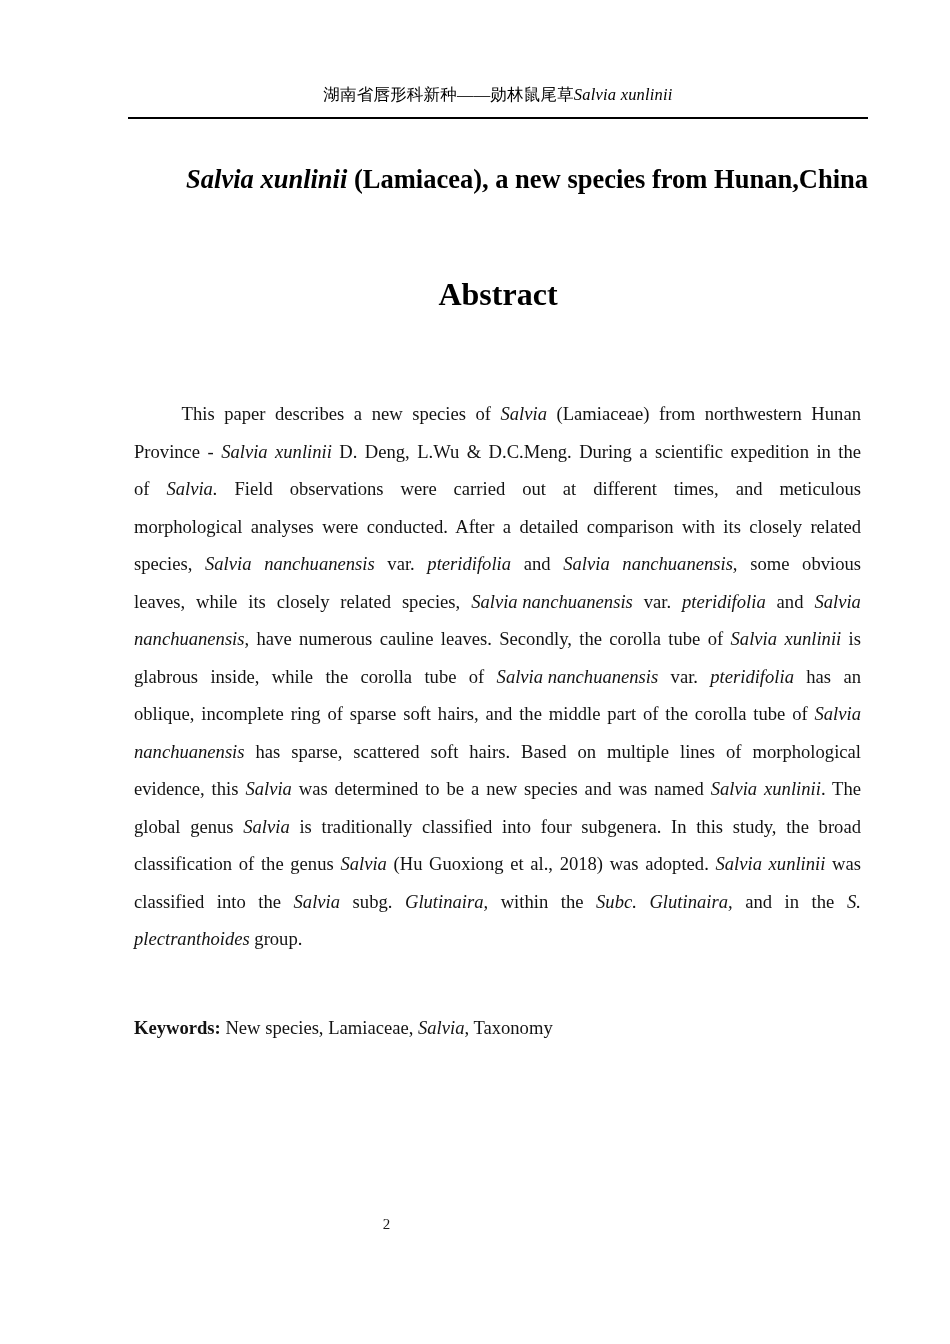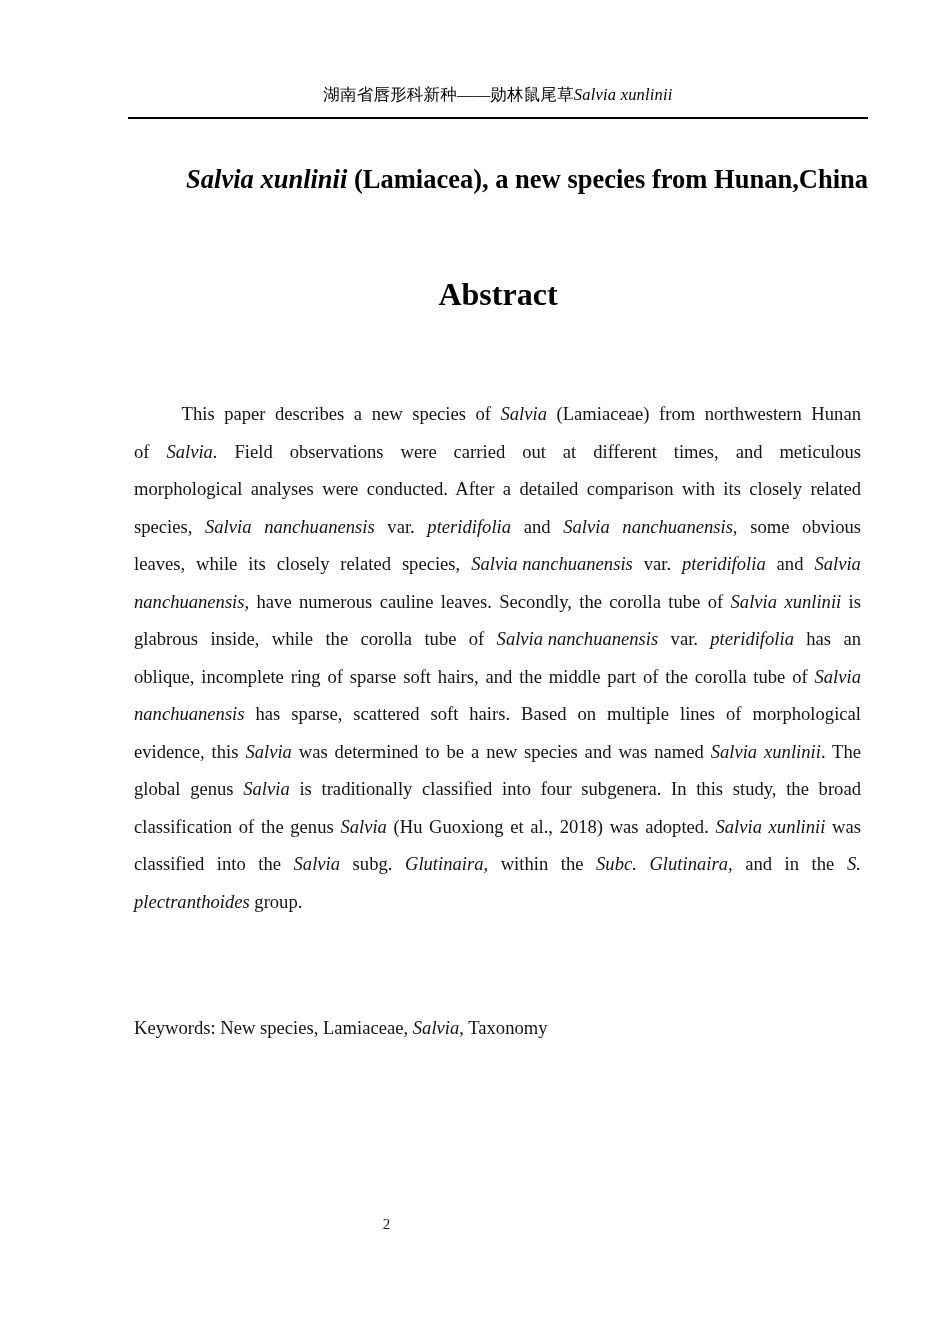--- a/index.html
+++ b/index.html
@@ -109,21 +109,21 @@
   .keywords {
     position: absolute;
     left: 134px;
     top: 1013px;
     width: 727px;
     font-size: 18.6px;
     line-height: 30px;
     text-align: left;
     color: #131313;
   }
-  .keywords .kw-label { font-weight: normal; }
+  .keywords .kw-label { font-weight: bold; }
 
   
   .page-number {
     position: absolute;
     left: 128px;
     top: 1216px;
     width: 517px;
     text-align: center;
     font-size: 15px;
     color: #1a1a1a;
@@ -140,20 +140,21 @@
   <div class="header-rule"></div>
 
   <h1 class="doc-title">
     <span class="it">Salvia xunlinii</span><span> (Lamiacea), a new species from Hunan,China</span>
   </h1>
 
   <h2 class="abstract-heading">Abstract</h2>
 
   <div class="abstract-body" id="abstract-body">
       <div class="jline"><span class="indent"></span><span>This</span><span>paper</span><span>describes</span><span>a</span><span>new</span><span>species</span><span>of</span><span class="it">Salvia</span><span>(Lamiaceae)</span><span>from</span><span>northwestern</span><span>Hunan</span></div>
+      <div class="jline left" style="display: block; white-space: nowrap; text-align: justify; text-align-last: justify;"><span>Province - </span><span class="it">Salvia xunlinii</span><span> D. Deng, L.Wu &amp; D.C.Meng. During a scientific expedition in the</span></div>
       <div class="jline"><span>of</span><span class="it">Salvia.</span><span>Field</span><span>observations</span><span>were</span><span>carried</span><span>out</span><span>at</span><span>different</span><span>times,</span><span>and</span><span>meticulous</span></div>
       <div class="jline left" style="display: block; white-space: nowrap; text-align: justify; text-align-last: justify;"><span>morphological analyses were conducted. After a detailed comparison with its closely related</span></div>
       <div class="jline"><span>species,</span><span class="it">Salvia</span><span class="it">nanchuanensis</span><span>var.</span><span class="it">pteridifolia</span><span>and</span><span class="it">Salvia</span><span class="it">nanchuanensis,</span><span>some</span><span>obvious</span></div>
       <div class="jline"><span>leaves,</span><span>while</span><span>its</span><span>closely</span><span>related</span><span>species,</span><span class="it">Salvia nanchuanensis</span><span>var.</span><span class="it">pteridifolia</span><span>and</span><span class="it">Salvia</span></div>
       <div class="jline left" style="display: block; white-space: nowrap; text-align: justify; text-align-last: justify;"><span class="it">nanchuanensis</span><span>, have numerous cauline leaves. Secondly, the corolla tube of </span><span class="it">Salvia xunlinii</span><span> is</span></div>
       <div class="jline"><span>glabrous</span><span>inside,</span><span>while</span><span>the</span><span>corolla</span><span>tube</span><span>of</span><span class="it">Salvia nanchuanensis</span><span>var.</span><span class="it">pteridifolia</span><span>has</span><span>an</span></div>
       <div class="jline left" style="display: block; white-space: nowrap; text-align: justify; text-align-last: justify;"><span>oblique, incomplete ring of sparse soft hairs, and the middle part of the corolla tube of </span><span class="it">Salvia</span></div>
       <div class="jline"><span class="it">nanchuanensis</span><span>has</span><span>sparse,</span><span>scattered</span><span>soft</span><span>hairs.</span><span>Based</span><span>on</span><span>multiple</span><span>lines</span><span>of</span><span>morphological</span></div>
       <div class="jline left" style="display: block; white-space: nowrap; text-align: justify; text-align-last: justify;"><span>evidence, this </span><span class="it">Salvia</span><span> was determined to be a new species and was named </span><span class="it">Salvia xunlinii</span><span>. The</span></div>
       <div class="jline"><span>global</span><span>genus</span><span class="it">Salvia</span><span>is</span><span>traditionally</span><span>classified</span><span>into</span><span>four</span><span>subgenera.</span><span>In</span><span>this</span><span>study,</span><span>the</span><span>broad</span></div>

